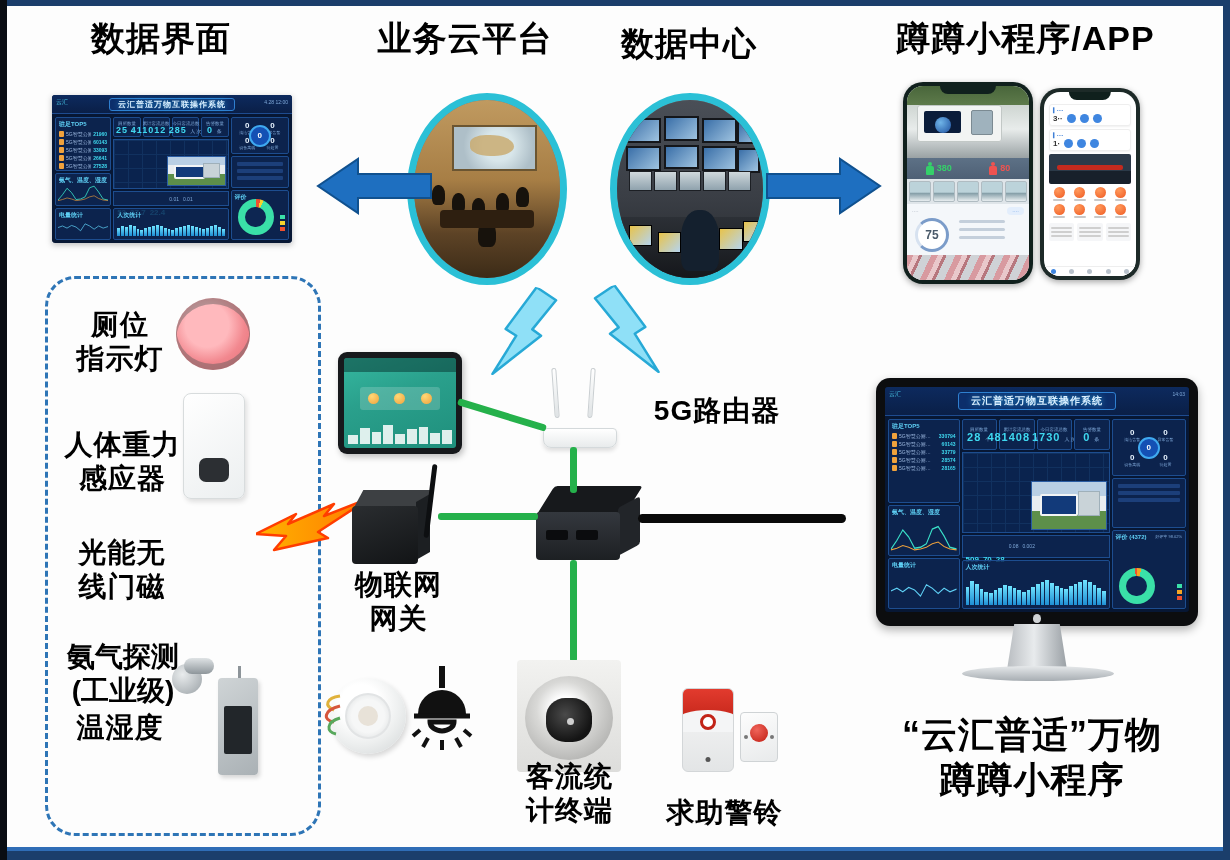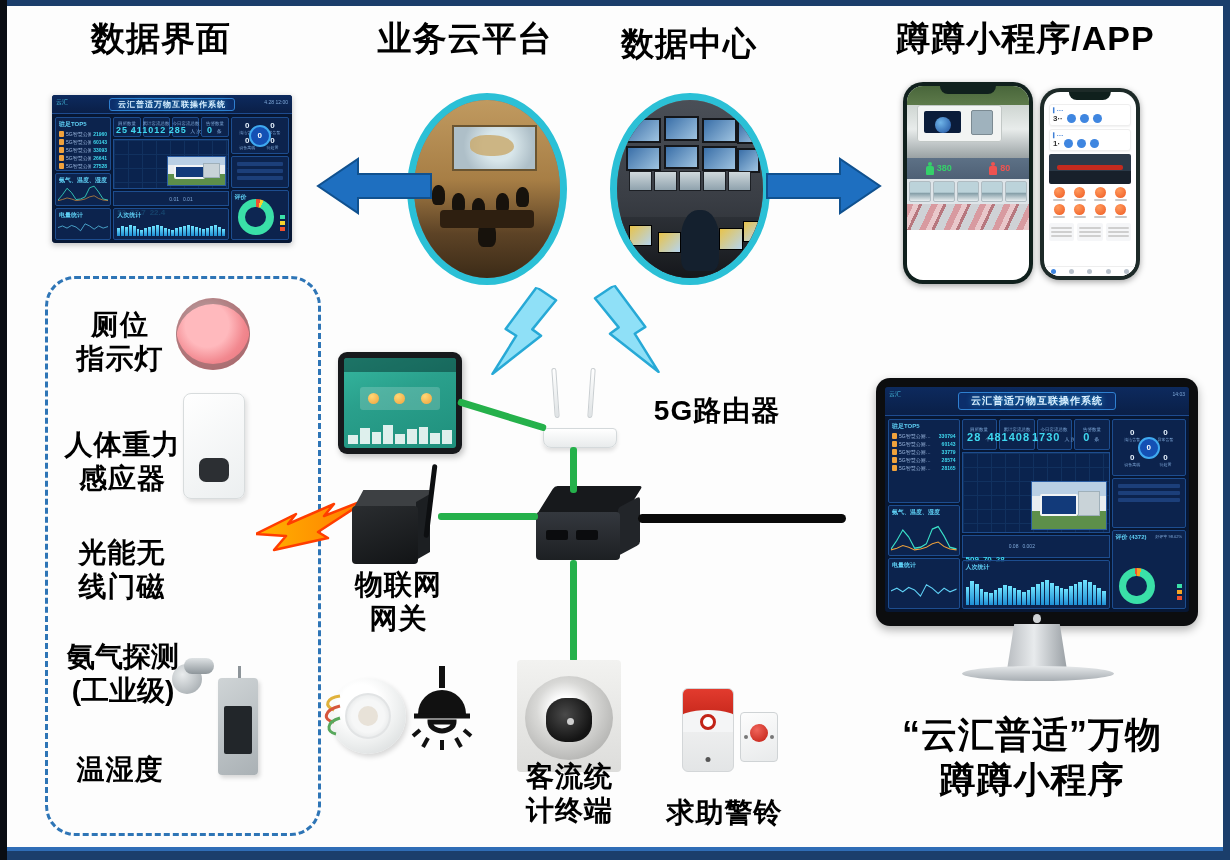--- a/index.html
+++ b/index.html
@@ -451,20 +451,32 @@
             <span>80</span>
           </span>
       </div>
       <div class="p1-thumbs">
           <i></i>
           <i></i>
           <i></i>
           <i></i>
           <i></i>
         </div>
+      <div class="p1-card">
+        <div class="p1-row">
+            <span>····</span>
+            <span class="pill">····</span>
+          </div>
+        <div class="gauge">75</div>
+        <div class="p1-lines">
+            <i></i>
+            <i></i>
+            <i></i>
+          </div>
+      </div>
       <div class="p1-marble"></div>
     </div>
   </div>
   <div class="phone" style="left:1040px;top:88px;width:100px;height:192px;background:#1d2a28;">
     <div class="pscreen">
       <div class="notch"></div>
       <div class="p2" style="position:relative;height:100%;">
         <div style="height:8px;"></div>
         <div class="p2-card">
           <div class="p2-t">▍····</div>
@@ -561,21 +573,21 @@
 线门磁</div>
   <div class="dev door-knob" style="left:172px;top:552px;">
       <span class="plate"></span>
       <span class="bar"></span>
     </div>
   <div class="dev door-mag" style="left:218px;top:532px;"></div>
 
   <div class="lbl" style="left:48px;top:640px;width:150px;letter-spacing:0;">氨气探测
 (工业级)</div>
 
-  <div class="lbl" style="left:55px;top:753px;width:130px;">温湿度</div>
+  <div class="lbl" style="left:55px;top:711px;width:130px;">温湿度</div>
 
   <svg class="arrow" style="left:256px;top:496px;" width="116" height="56">
     <defs>
         <linearGradient id="rg" x1="0" y1="0" x2="1" y2="0">
       <stop offset="0" stop-color="#ffb300"></stop>
           <stop offset="1" stop-color="#ff7a00"></stop>
         </linearGradient>
       </defs>
     <polygon points="0,38 40,18 32,28 78,8 68,20 114,2 62,36 72,42 18,54 30,40" fill="url(#rg)" stroke="#ff3d00" stroke-width="2.5" stroke-linejoin="round"></polygon>
   </svg>

